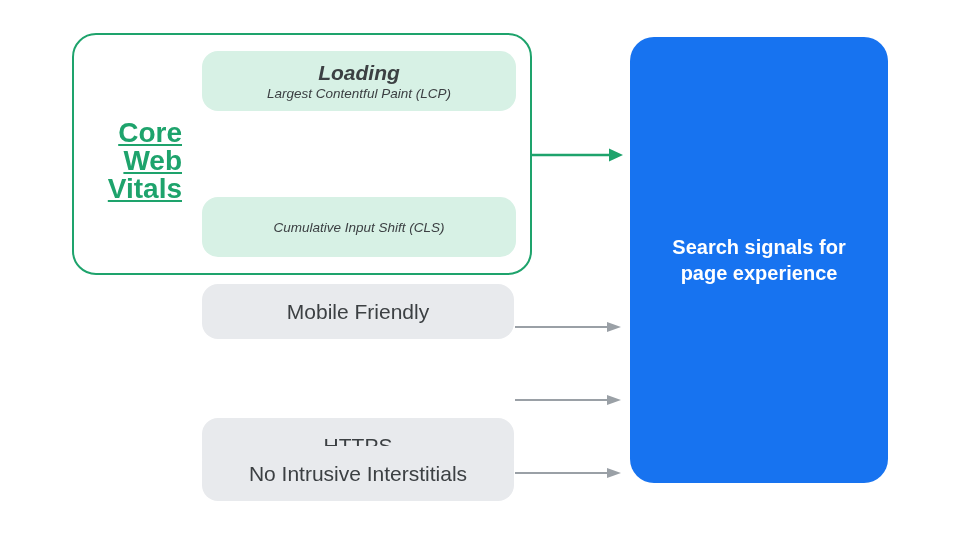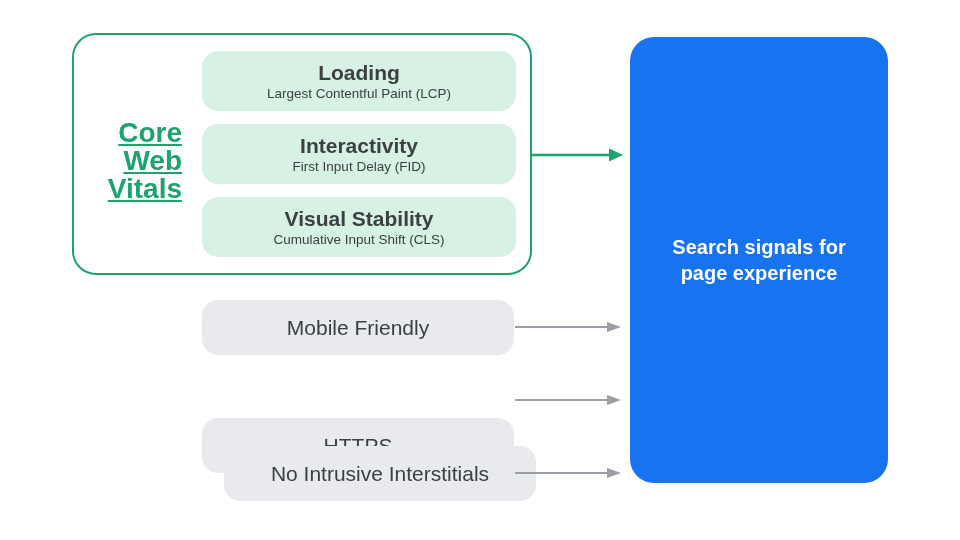--- a/index.html
+++ b/index.html
@@ -23,30 +23,30 @@
   }
   .cwv-label{
     position:absolute;left:98px;top:119px;width:84px;
     text-align:right;color:var(--green);font-size:28px;font-weight:700;line-height:28px;text-decoration:underline;
   }
   .pill{
     position:absolute;left:202px;width:314px;border-radius:16px;
     display:flex;flex-direction:column;align-items:center;justify-content:center;
     box-sizing:border-box;
   }
-  .metric-pill{background:var(--green-light);height:60px;}
+  .metric-pill{background:var(--green-light);height:60px;font-style:italic;}
   .metric-pill.m0{top:51px;}
   .metric-pill.m1{top:124px;}
   .metric-pill.m2{top:197px;}
   .metric-title{font-size:21px;font-weight:700;color:var(--text-dark);line-height:24px;}
   .metric-subtitle{font-size:13.5px;font-weight:400;color:var(--text-dark);line-height:17px;}
   .signal-pill{background:var(--gray-pill);height:55px;width:312px;}
-  .signal-pill.s0{top:300px;}
+  .signal-pill.s0{top:284px;}
   .signal-pill.s1{top:373px;margin-top:45px;}
-  .signal-pill.s2{top:446px;margin-left:22px;}
+  .signal-pill.s2{top:446px;}
   .signal-label{font-size:21px;font-weight:400;color:var(--text-dark);}
   .arrow-svg{position:absolute;display:block;}
   .green-arrow{left:531px;top:145px;}
   .green-arrow line{stroke:var(--green);stroke-width:2.5;}
   .green-arrow polygon{fill:var(--green);}
   .gray-arrow line{stroke:var(--gray-arrow);stroke-width:2;}
   .gray-arrow polygon{fill:var(--gray-arrow);}
   .gray-arrow.a0{left:515px;top:319px;}
   .gray-arrow.a1{left:515px;top:392px;}
   .gray-arrow.a2{left:515px;top:465px;}
@@ -67,27 +67,22 @@
 
   <div class="cwv-group"></div>
 
   <div class="cwv-label">Core Web Vitals</div>
 
   <div class="pill metric-pill m0">
     <div class="metric-title">Loading</div>
     <div class="metric-subtitle">Largest Contentful Paint (LCP)</div>
   </div>
 
-  <div class="pill metric-pill m1">
-    <div class="metric-title">Interactivity</div>
-    <div class="metric-subtitle">First Input Delay (FID)</div>
-  </div>
 
   <div class="pill metric-pill m2">
-    <div class="metric-title">Visual Stability</div>
     <div class="metric-subtitle">Cumulative Input Shift (CLS)</div>
   </div>
 
   <svg class="arrow-svg green-arrow" width="92" height="20" viewBox="0 0 92 20">
     <line x1="0" y1="10" x2="79" y2="10"></line>
     <polygon points="78,3.5 92,10 78,16.5"></polygon>
   </svg>
 
   <div class="pill signal-pill s0">
     <div class="signal-label">Mobile Friendly</div>

